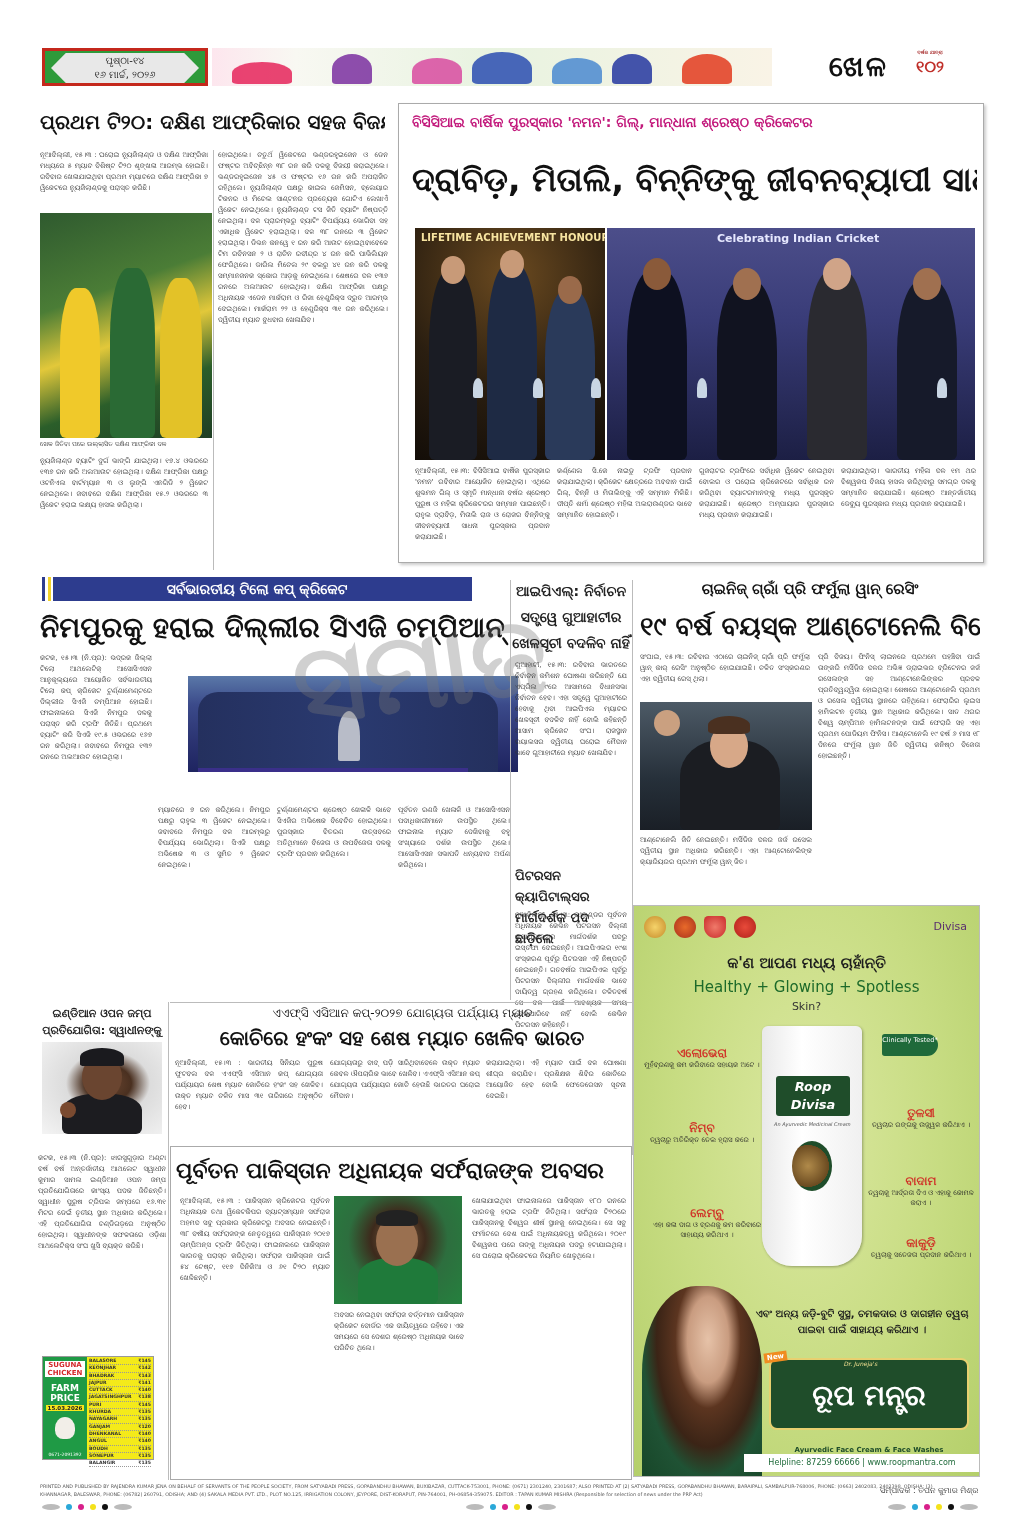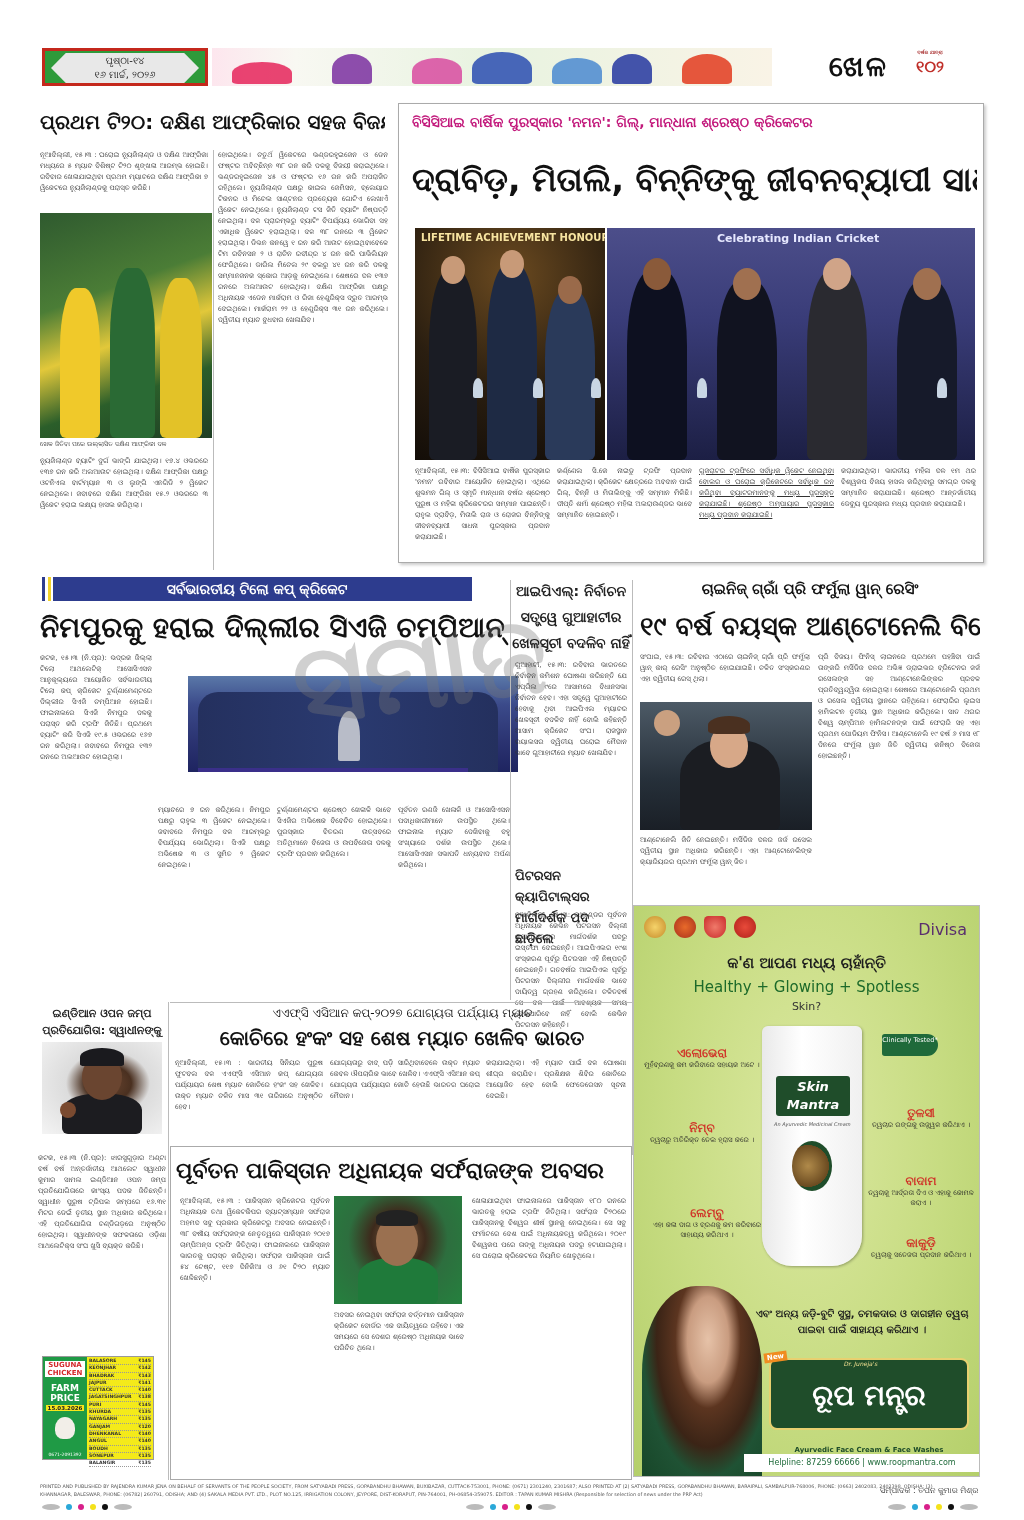--- a/index.html
+++ b/index.html
@@ -61,21 +61,21 @@
   #f1-kicker { left: 640px; top: 577px; width: 340px; height: 24px; font-size: 15px; font-weight: bold; line-height: 24px; text-align: center; }
   #f1-head { left: 640px; top: 604px; width: 340px; height: 44px; font-size: 26px; font-weight: bold; line-height: 44px; text-align: center; }
   #f1-col1 { left: 640px; top: 652px; width: 170px; height: 50px; }
   #f1-col2 { left: 818px; top: 652px; width: 162px; height: 238px; }
   #f1-photo { left: 640px; top: 702px; width: 172px; height: 128px; background: linear-gradient(180deg,#4d5a66 0%,#26303a 60%,#1a1f26 100%); }
   #f1-col1b { left: 640px; top: 835px; width: 172px; height: 55px; }
 
   
   #ad { left: 633px; top: 905px; width: 347px; height: 572px; background: radial-gradient(ellipse at 50% 40%,#dbe8a0 0%,#c7dc82 55%,#b4cf6a 100%); border: 1px solid #bbb; overflow: hidden; }
   .badge { position: absolute; top: 10px; width: 22px; height: 22px; border-radius: 50%; }
-  #ad-brand { position: absolute; right: 12px; top: 14px; font-size: 16px; color: #5a2f6e; }
+  #ad-brand { position: absolute; right: 12px; top: 14px; font-size: 11px; color: #5a2f6e; }
   #ad-q { position: absolute; left: 0; top: 48px; width: 100%; text-align: center; font-size: 15px; font-weight: bold; color: #1d1d1d; }
   #ad-tag { position: absolute; left: 0; top: 72px; width: 100%; text-align: center; font-size: 15px; color: #1d6a2a; }
   #ad-skin { position: absolute; left: 0; top: 94px; width: 100%; text-align: center; font-size: 11px; color: #333; }
   #tube { position: absolute; left: 128px; top: 120px; width: 100px; height: 240px; background: linear-gradient(90deg,#e9e9e9 0%,#fff 40%,#f0f0f0 100%); border-radius: 6px 6px 30px 30px; box-shadow: 1px 1px 3px rgba(0,0,0,.3); }
   #tube-logo { position: absolute; left: 14px; top: 50px; width: 74px; height: 40px; background: #1f4d2a; color: #fff; font-size: 13px; font-style: italic; font-weight: bold; text-align: center; line-height: 18px; border-radius: 3px; padding-top: 2px; }
   #tube-sub { position: absolute; left: 12px; top: 95px; font-size: 5px; color: #555; font-style: italic; }
   #clin { position: absolute; left: 248px; top: 128px; width: 56px; height: 22px; background: #1f6a3a; color: #fff; font-size: 6.5px; text-align: center; line-height: 10px; border-radius: 3px 12px 12px 3px; padding-top: 1px; }
   .ing { position: absolute; text-align: center; }
   .ing-name { font-size: 12px; font-weight: bold; color: #d0362a; }
   .ing-desc { font-size: 7px; line-height: 10px; color: #222; }
@@ -184,21 +184,21 @@
   <div class="head" style="left:126px;top:40px;width:28px;height:32px;background:#a07050;"></div>
   <div class="person" style="left:200px;width:60px;height:190px;background:#2a2a30;"></div>
   <div class="head" style="left:216px;top:30px;width:28px;height:32px;background:#d0a488;"></div>
   <div class="person" style="left:290px;width:60px;height:180px;background:#161a2a;"></div>
   <div class="head" style="left:306px;top:40px;width:28px;height:32px;background:#a07050;"></div>
   <div class="trophy" style="left:90px;top:150px;"></div>
   <div class="trophy" style="left:330px;top:150px;"></div>
 </div>
 <div class="abs txt bcci-col" style="left:415px;width:135px;">ନୂଆଦିଲ୍ଲୀ, ୧୫।୩: ବିସିସିଆଇ ବାର୍ଷିକ ପୁରସ୍କାର 'ନମନ' ରବିବାର ଆୟୋଜିତ ହୋଇଥିଲା। ଏଥିରେ ଶୁଭମନ ଗିଲ୍ ଓ ସ୍ମୃତି ମାନ୍ଧାନା ବର୍ଷର ଶ୍ରେଷ୍ଠ ପୁରୁଷ ଓ ମହିଳା କ୍ରିକେଟରର ସମ୍ମାନ ପାଇଛନ୍ତି। ରାହୁଲ ଦ୍ରାବିଡ଼, ମିତାଲି ରାଜ ଓ ରୋଜର ବିନ୍ନିଙ୍କୁ ଜୀବନବ୍ୟାପୀ ସାଧନା ପୁରସ୍କାର ପ୍ରଦାନ କରାଯାଇଛି।</div>
 <div class="abs txt bcci-col" style="left:557px;width:135px;">କର୍ଣ୍ଣେଲ ସି.କେ ନାଇଡୁ ଟ୍ରଫି ପ୍ରଦାନ କରାଯାଇଥିଲା। କ୍ରିକେଟ କ୍ଷେତ୍ରରେ ଅବଦାନ ପାଇଁ ଗିଲ୍, ବିନ୍ନି ଓ ମିତାଲିଙ୍କୁ ଏହି ସମ୍ମାନ ମିଳିଛି। ଦୀପ୍ତି ଶର୍ମା ଶ୍ରେଷ୍ଠ ମହିଳା ଅଲରାଉଣ୍ଡର ଭାବେ ସମ୍ମାନିତ ହୋଇଛନ୍ତି।</div>
-<div class="abs txt bcci-col" style="left:699px;width:135px;text-decoration:underline;">ଗୁଜରାଟର ଟ୍ରଫିରେ ସର୍ବାଧିକ ୱିକେଟ ନେଇଥିବା ବୋଲର ଓ ଘରୋଇ କ୍ରିକେଟରେ ସର୍ବାଧିକ ରନ କରିଥିବା ବ୍ୟାଟରମାନଙ୍କୁ ମଧ୍ୟ ପୁରସ୍କୃତ କରାଯାଇଛି। ଶ୍ରେଷ୍ଠ ଅମ୍ପାୟାର ପୁରସ୍କାର ମଧ୍ୟ ପ୍ରଦାନ କରାଯାଇଛି।</div>
+<div class="abs txt bcci-col" style="left:699px;width:135px;">ଗୁଜରାଟର ଟ୍ରଫିରେ ସର୍ବାଧିକ ୱିକେଟ ନେଇଥିବା ବୋଲର ଓ ଘରୋଇ କ୍ରିକେଟରେ ସର୍ବାଧିକ ରନ କରିଥିବା ବ୍ୟାଟରମାନଙ୍କୁ ମଧ୍ୟ ପୁରସ୍କୃତ କରାଯାଇଛି। ଶ୍ରେଷ୍ଠ ଅମ୍ପାୟାର ପୁରସ୍କାର ମଧ୍ୟ ପ୍ରଦାନ କରାଯାଇଛି।</div>
 <div class="abs txt bcci-col" style="left:841px;width:135px;">କରାଯାଇଥିଲା। ଭାରତୀୟ ମହିଳା ଦଳ ୧ମ ଥର ବିଶ୍ୱକପ ବିଜୟ ହାସଲ କରିଥିବାରୁ ସମଗ୍ର ଦଳକୁ ସମ୍ମାନିତ କରାଯାଇଛି। ଶ୍ରେଷ୍ଠ ଆନ୍ତର୍ଜାତୀୟ ଡେବ୍ୟୁ ପୁରସ୍କାର ମଧ୍ୟ ପ୍ରଦାନ କରାଯାଇଛି।</div>
 
 <div class="abs" id="tilo-band">ସର୍ବଭାରତୀୟ ଟିଲୋ କପ୍ କ୍ରିକେଟ</div>
 <div class="abs hl" id="tilo-head">ନିମପୁରକୁ ହରାଇ ଦିଲ୍ଲୀର ସିଏଜି ଚମ୍ପିଆନ୍</div>
 <div class="abs txt" id="tilo-col1">କଟକ, ୧୫।୩ (ନି.ପ୍ର): ଭଦ୍ରକ ଜିଲ୍ଲା ଟିଲୋ ଆଥଲେଟିକ୍ ଆସୋସିଏସନ ଆନୁକୂଲ୍ୟରେ ଆୟୋଜିତ ସର୍ବଭାରତୀୟ ଟିଲୋ କପ୍ କ୍ରିକେଟ ଟୁର୍ଣ୍ଣାମେଣ୍ଟରେ ଦିଲ୍ଲୀର ସିଏଜି ଚମ୍ପିଆନ ହୋଇଛି। ଫାଇନାଲରେ ସିଏଜି ନିମପୁର ଦଳକୁ ପରାସ୍ତ କରି ଟ୍ରଫି ଜିତିଛି। ପ୍ରଥମେ ବ୍ୟାଟିଂ କରି ସିଏଜି ୧୯.୫ ଓଭରରେ ୧୬୭ ରନ କରିଥିଲା। ଜବାବରେ ନିମପୁର ୧୩୨ ରନରେ ଅଲଆଉଟ ହୋଇଥିଲା।</div>
 <div class="abs photo" id="tilo-photo">
   <div class="person" style="left:10px;width:300px;height:80px;background:linear-gradient(90deg,#24305e,#2a3a70,#24305e);border-radius:20px 20px 0 0;"></div>
   <div class="trophy" style="left:150px;top:35px;width:22px;height:50px;background:#b8bcc8;"></div>
   <div id="champ-banner">CHAMPIONS</div>
   <div id="champ-sub">TILLO 2026</div>
@@ -230,21 +230,21 @@
 <div class="abs" id="ad">
   <div class="badge" style="left:10px;background:radial-gradient(circle,#f5d36a,#c58a2a);"></div>
   <div class="badge" style="left:40px;background:radial-gradient(circle,#e86a2a,#a8301c);"></div>
   <div class="badge" style="left:70px;background:radial-gradient(circle,#f07a6a,#c82a2a);border-radius:20% 20% 50% 50%;"></div>
   <div class="badge" style="left:100px;background:radial-gradient(circle,#e84a3a,#b0201a);"></div>
   <div id="ad-brand">Divisa</div>
   <div id="ad-q">କ'ଣ ଆପଣ ମଧ୍ୟ ଚାହାଁନ୍ତି</div>
   <div id="ad-tag">Healthy + Glowing + Spotless</div>
   <div id="ad-skin">Skin?</div>
   <div id="tube">
-    <div id="tube-logo">Skin Mantra</div>
+    <div id="tube-logo">Roop Divisa</div>
     <div id="tube-sub">An Ayurvedic Medicinal Cream</div>
     <div style="position:absolute;left:30px;top:115px;width:40px;height:50px;border-radius:50%;background:radial-gradient(circle at 40% 50%,#b08a4a,#6a4a20 60%,#1f4d2a 61%);"></div>
   </div>
   <div id="clin">Clinically Tested*</div>
   <div class="ing" style="left:8px;top:140px;width:120px;">
     <div class="ing-name">ଏଲୋଭେରା</div>
     <div class="ing-desc">ମୁହଁବ୍ରଣକୁ କମ କରିବାରେ ସହାୟକ ଅଟେ ।</div>
   </div>
   <div class="ing" style="left:232px;top:200px;width:110px;">
     <div class="ing-name">ତୁଳସୀ</div>

